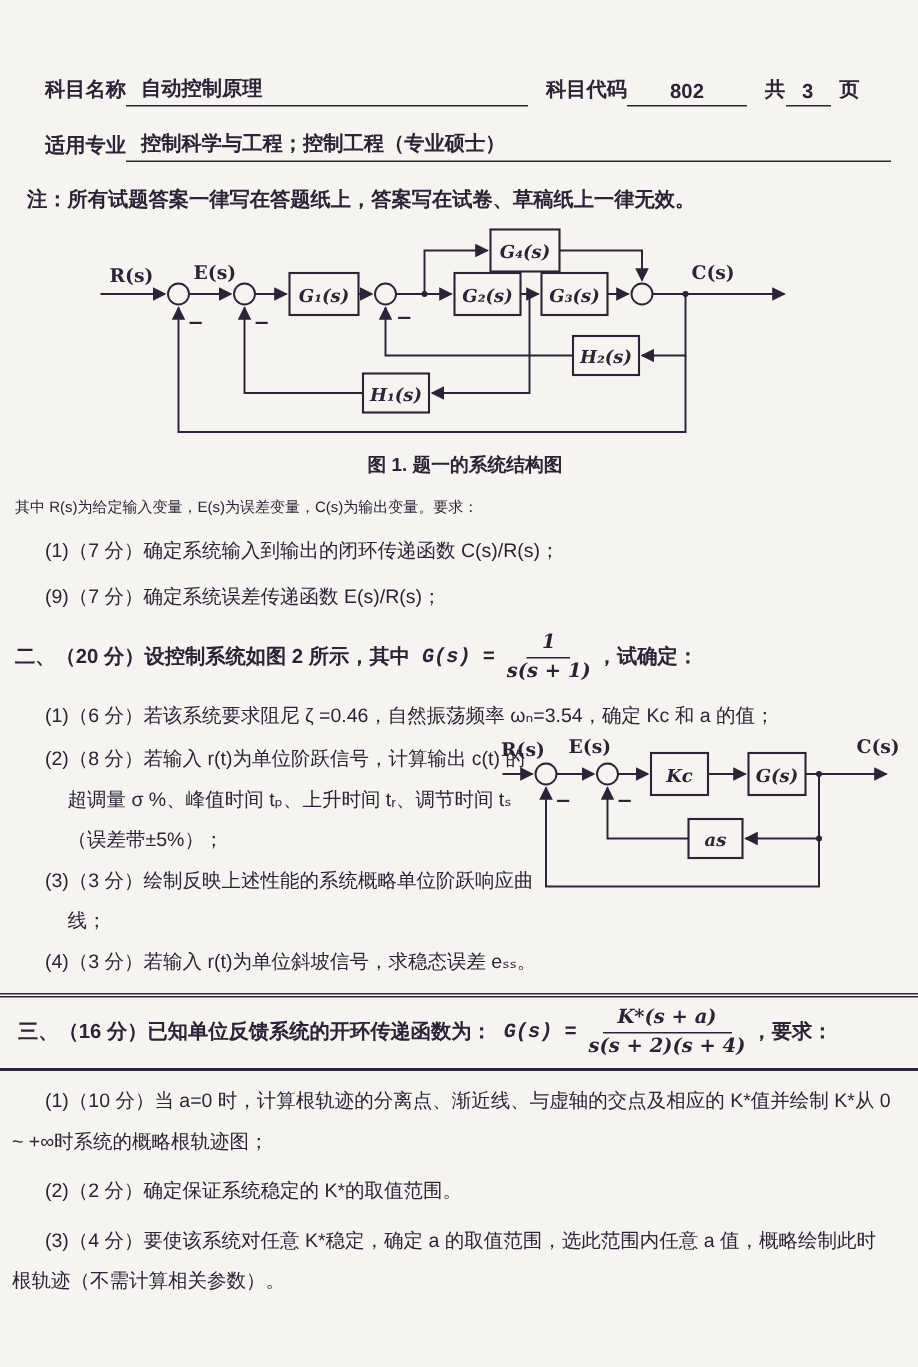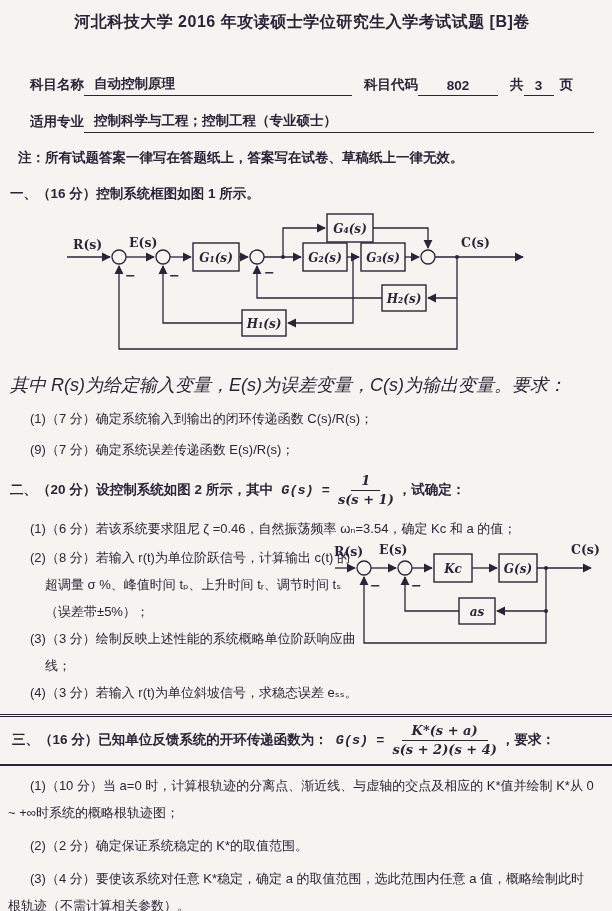--- a/index.html
+++ b/index.html
@@ -17,21 +17,21 @@
   .f-subject{width:252px;margin-top:26px;}
   .f-code{width:72px;text-align:center;}
   .f-pages{width:22px;text-align:center;}
   .f-major{flex:1;}
   .gap{width:12px;}
   .note{font-weight:bold;font-size:13.5px;margin:16px 0 0 8px;}
   .sec-head{font-weight:bold;font-size:13.5px;margin:18px 0 0 0;}
   .fig1-wrap{margin:6px 0 0 55px;}
   .fig-caption{font-weight:bold;font-size:12.5px;text-align:center;margin-top:2px;}
   .fig1-caption{width:500px;margin-left:50px;}
-  .para{font-size:18px;margin:12px 0 0 0;font-style:italic;}
+  .para{font-size:10px;margin:12px 0 0 0;}
   .q-item{font-size:13px;margin:13px 0 0 20px;}
   .formula-head{display:flex;align-items:center;font-weight:bold;font-size:13.5px;margin-top:14px;flex-wrap:nowrap;}
   .math{font-family:Liberation Mono, monospace;font-style:italic;font-weight:bold;font-size:13.5px;margin:0 4px 0 8px;white-space:nowrap;}
   .frac{display:inline-flex;flex-direction:column;align-items:center;line-height:1.2;font-family:"DejaVu Serif","Liberation Serif",serif;font-style:italic;font-weight:bold;font-size:13px;margin:0 4px;}
   .frac .num{border-bottom:1.5px solid #2b2438;padding:0 10px 1px;}
   .frac .den{padding-top:1px;}
   .q2-body{position:relative;margin-top:2px;min-height:150px;}
   .q2-left{width:348px;}
   .q2-item{font-size:13px;line-height:27px;margin-left:20px;padding-left:15px;text-indent:-15px;}
   .q2-fig{position:absolute;left:323px;top:-4px;width:274px;}
@@ -51,42 +51,40 @@
   .dot{fill:#2b2438;}
   .sig{font-size:12.5px;font-style:normal;}
   .blk-t{font-size:12px;font-style:italic;text-anchor:middle;}
   .minus{font-size:13px;font-style:normal;}
 </style>
 </head>
 <body>
 
 <div class="sheet">
 
-  <div class="title">河北科技大学 2016 年攻读硕士学位研究生入学考试试题  [B]卷</div>
 
   <div class="meta-row">
     <span class="lbl">科目名称</span>
     <span class="uf f-subject">自动控制原理</span>
     <span class="gap"></span>
     <span class="lbl">科目代码</span>
     <span class="uf center f-code">802</span>
     <span class="gap"></span>
     <span class="lbl">共</span>
     <span class="uf center f-pages">3</span>
     <span class="lbl" style="margin-left:6px">页</span>
   </div>
 
   <div class="meta-row">
     <span class="lbl">适用专业</span>
     <span class="uf f-major">控制科学与工程；控制工程（专业硕士）</span>
   </div>
 
   <div class="note">注：所有试题答案一律写在答题纸上，答案写在试卷、草稿纸上一律无效。</div>
 
-  <div class="sec-head">一、（16 分）控制系统框图如图 1 所示。</div>
 
   <div class="fig1-wrap">
     <svg width="500" height="152" viewBox="0 0 500 152">
       <defs>
         <marker id="ah" viewBox="0 0 10 10" refX="9" refY="5" markerWidth="7" markerHeight="7" orient="auto-start-reverse">
           <path d="M0,0 L10,5 L0,10 z" fill="#2b2438"></path>
         </marker>
       </defs>
       <g>
         <path class="wire" marker-end="url(#ah)" d="M2,48 H45"></path>
@@ -131,20 +129,21 @@
         <text class="blk-t" x="318" y="53">G₃(s)</text>
         <text class="blk-t" x="285" y="24">G₄(s)</text>
         <text class="blk-t" x="339" y="94">H₂(s)</text>
         <text class="blk-t" x="199" y="119">H₁(s)</text>
         <text class="minus" x="60" y="71">−</text>
         <text class="minus" x="104" y="71">−</text>
         <text class="minus" x="199" y="68">−</text>
       </g>
     </svg>
   </div>
+  <div class="fig-caption fig1-caption">图 1. 题一的系统结构图</div>
 
   <div class="para">其中 R(s)为给定输入变量，E(s)为误差变量，C(s)为输出变量。要求：</div>
   <div class="q-item">(1)（7 分）确定系统输入到输出的闭环传递函数 C(s)/R(s)；</div>
   <div class="q-item">(9)（7 分）确定系统误差传递函数 E(s)/R(s)；</div>
 
   <div class="formula-head">
     <span>二、（20 分）设控制系统如图 2 所示，其中</span>
     <span class="math">G(s) =</span>
     <span class="frac">
       <span class="num">1</span>

